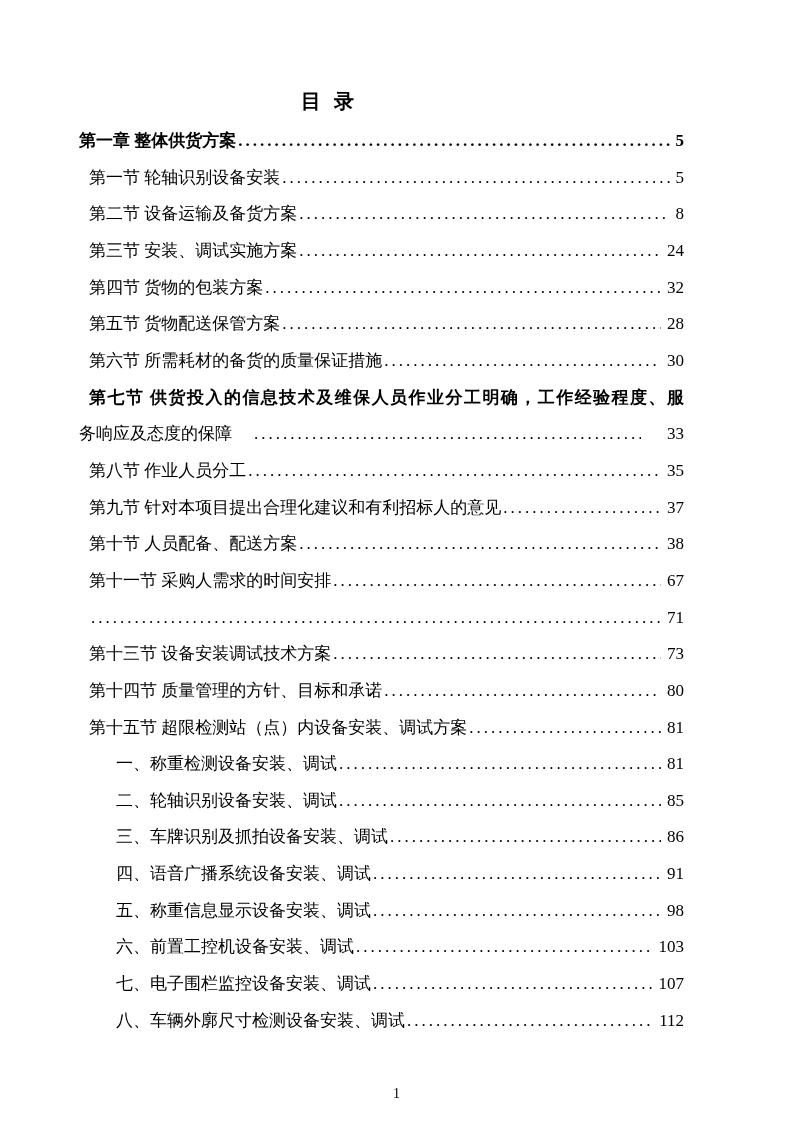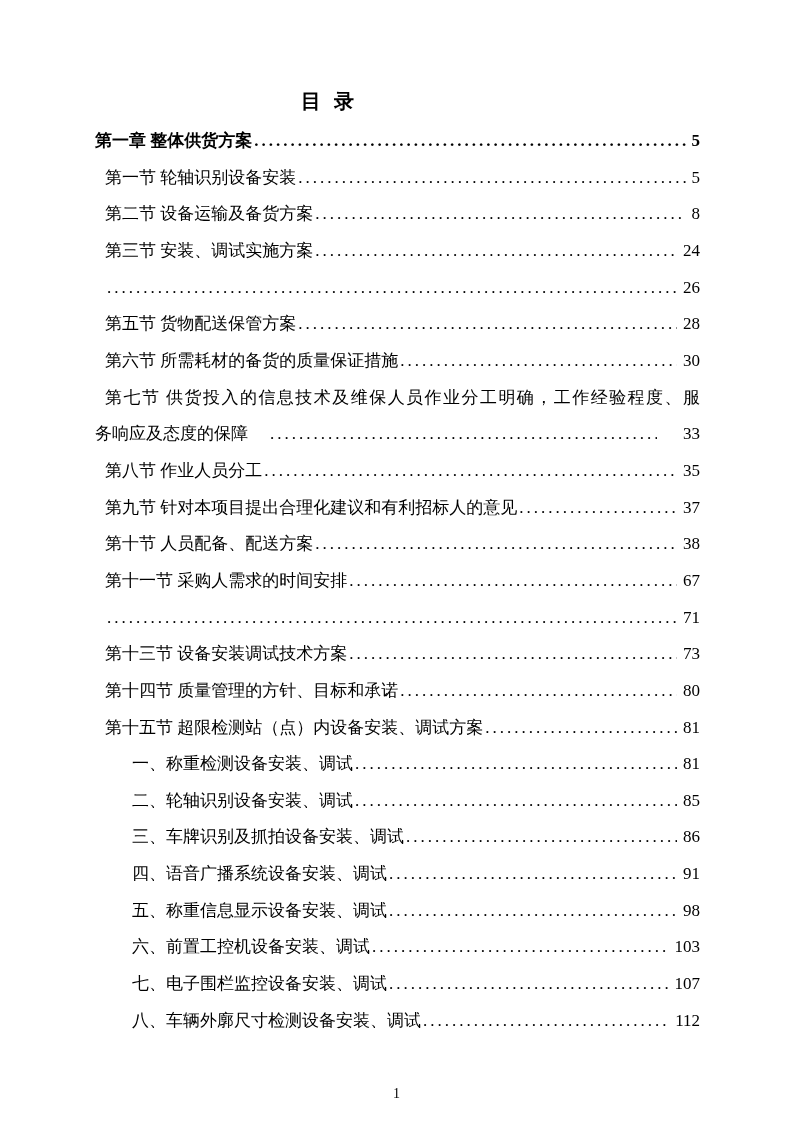--- a/index.html
+++ b/index.html
@@ -16,21 +16,21 @@
     top: 88px; left: 0; width: 655px;
     text-align: center;
     font-size: 20px;
     font-weight: 600;
     word-spacing: 8px;
     line-height: 26px;
     margin: 0;
   }
   .toc {
     position: absolute;
-    top: 123px; left: 95px;
+    top: 123px; left: 79px;
     width: 605px;
     font-size: 17px;
     line-height: 36.65px;
   }
   .entry { }
   .row { display: flex; align-items: baseline; }
   .row .t { white-space: pre; flex: 0 0 auto; }
   .dots {
     flex: 1 1 auto;
     overflow: hidden;
@@ -50,20 +50,21 @@
   }
   .lvl-chapter { font-weight: bold; }
   .lvl-section { padding-left: 10px; }
   .lvl-sub { padding-left: 37px; }
   .entry.wrapped { padding-left: 0; }
   .entry.wrapped .line1 {
     padding-left: 10px;
     white-space: normal;
     text-align: justify;
     text-align-last: justify;
+    font-weight: bold;
   }
   .entry.wrapped .row { padding-left: 0; gap: 20px; }
   .footer {
     position: absolute;
     top: 1084px; left: 0; width: 793px;
     text-align: center;
     font-size: 14px;
     line-height: 20px;
   }
 </style>
@@ -96,22 +97,23 @@
       </div>
       <div class="entry lvl-section">
         <div class="row">
           <span class="t">第三节 安装、调试实施方案</span>
           <span class="dots"></span>
           <span class="num">24</span>
         </div>
       </div>
       <div class="entry lvl-section">
         <div class="row">
-          <span class="dots"></span>
-          <span class="num">26</span>
+          <span class="t">第四节 货物的包装方案</span>
+          <span class="dots"></span>
+          <span class="num">32</span>
         </div>
       </div>
       <div class="entry lvl-section">
         <div class="row">
           <span class="t">第五节 货物配送保管方案</span>
           <span class="dots"></span>
           <span class="num">28</span>
         </div>
       </div>
       <div class="entry lvl-section">

